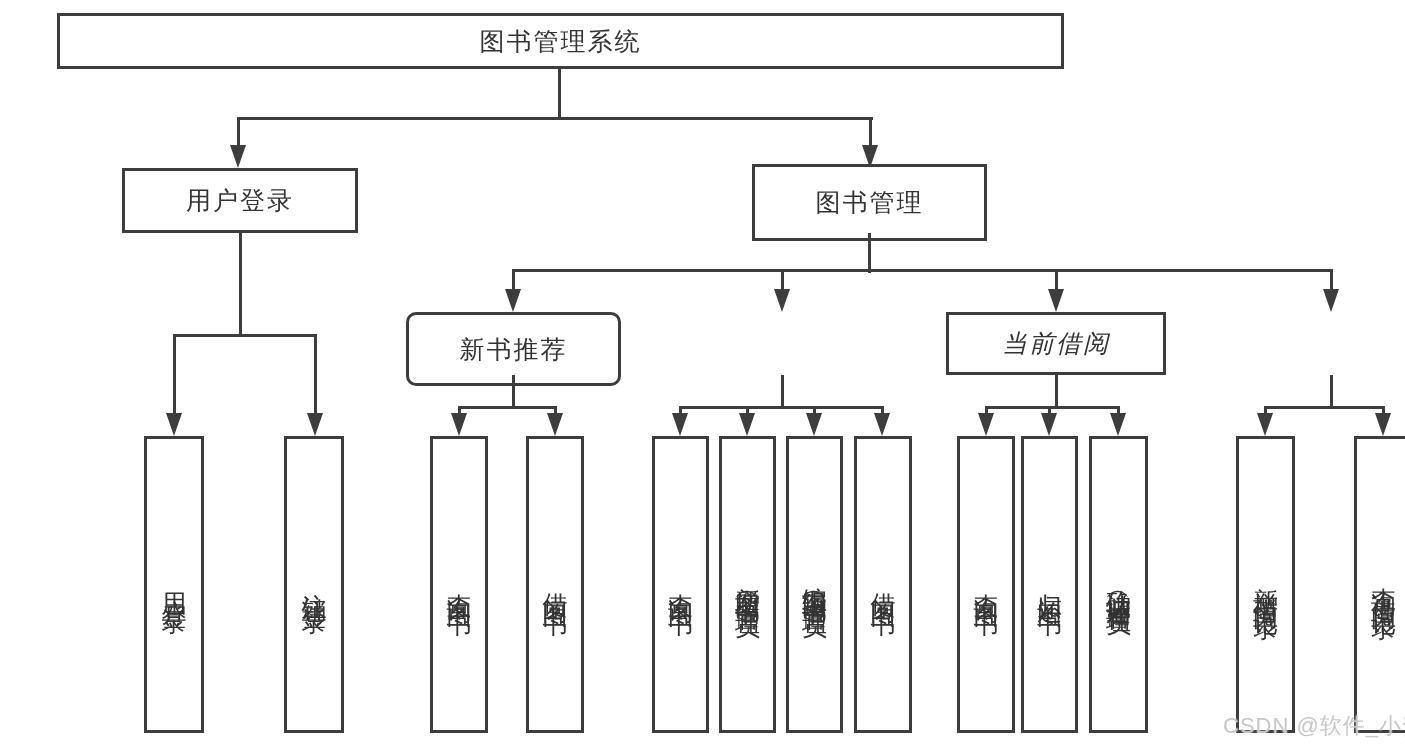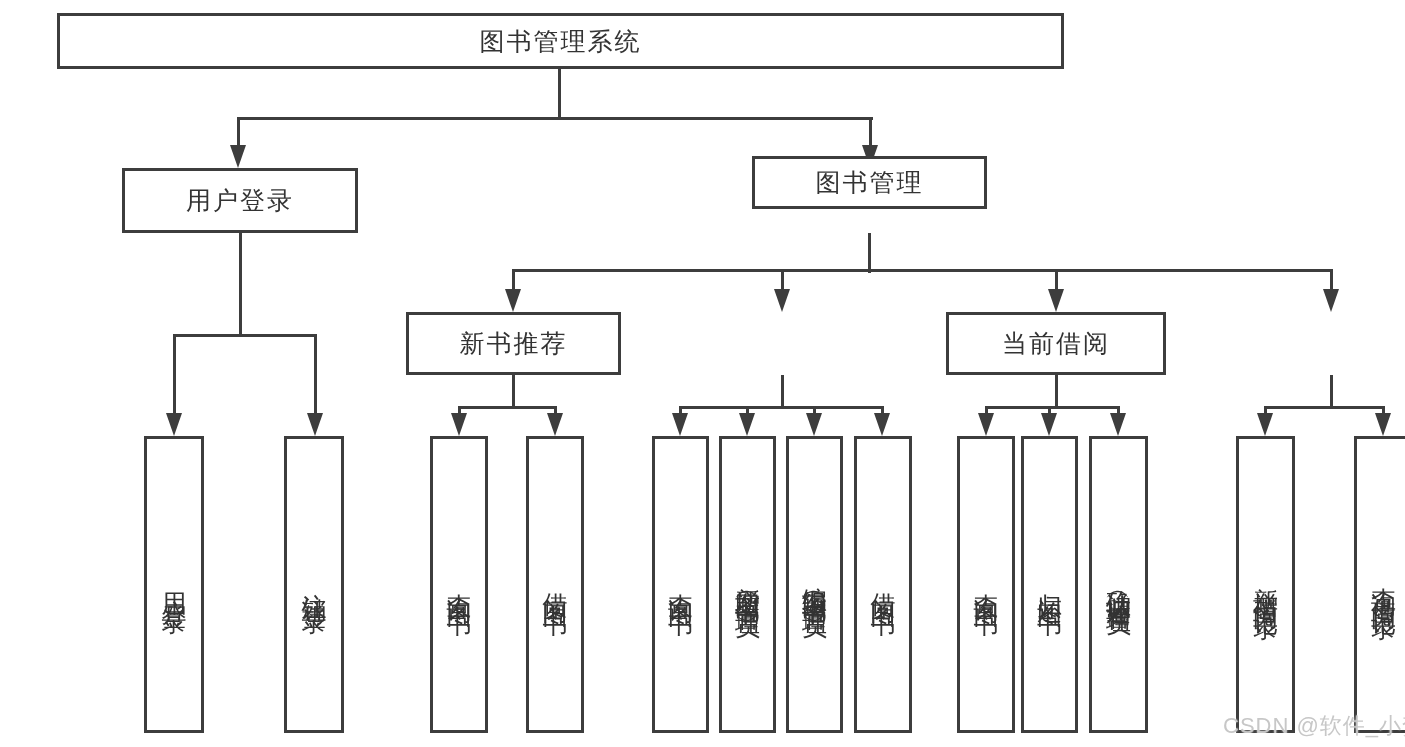--- a/index.html
+++ b/index.html
@@ -44,21 +44,21 @@
   <div class="vline" style="left:518px;top:69px;height:50px;"></div>
   <div class="hline" style="left:197px;top:117px;width:636px;"></div>
   <div class="vline" style="left:197px;top:117px;height:30px;"></div>
   <div class="arrow" style="left:190px;top:145px;"></div>
   <div class="vline" style="left:829px;top:117px;height:30px;"></div>
   <div class="arrow" style="left:822px;top:145px;"></div>
 
   <div class="box" style="left:82px;top:168px;width:236px;height:65px;">
     <span class="lbl">用户登录</span>
   </div>
-  <div class="box" style="left:712px;top:156px;width:235px;height:53px;">
+  <div class="box" style="left:712px;top:164px;width:235px;height:77px;">
     <span class="lbl">图书管理</span>
   </div>
 
   <div class="vline" style="left:199px;top:233px;height:104px;"></div>
   <div class="hline" style="left:133px;top:334px;width:144px;"></div>
   <div class="vline" style="left:133px;top:334px;height:80px;"></div>
   <div class="arrow" style="left:126px;top:413px;"></div>
   <div class="vline" style="left:274px;top:334px;height:80px;"></div>
   <div class="arrow" style="left:267px;top:413px;"></div>
 
@@ -66,24 +66,24 @@
   <div class="hline" style="left:472px;top:269px;width:821px;"></div>
   <div class="vline" style="left:472px;top:269px;height:22px;"></div>
   <div class="arrow" style="left:465px;top:289px;"></div>
   <div class="vline" style="left:741px;top:269px;height:22px;"></div>
   <div class="arrow" style="left:734px;top:289px;"></div>
   <div class="vline" style="left:1015px;top:269px;height:22px;"></div>
   <div class="arrow" style="left:1008px;top:289px;"></div>
   <div class="vline" style="left:1290px;top:269px;height:22px;"></div>
   <div class="arrow" style="left:1283px;top:289px;"></div>
 
-  <div class="box" style="left:366px;top:312px;width:215px;height:63px;">
+  <div class="box" style="left:366px;top:312px;width:215px;height:74px;border-radius:10px;">
     <span class="lbl">新书推荐</span>
   </div>
-  <div class="box" style="left:906px;top:312px;width:220px;height:63px;">
+  <div class="box" style="left:906px;top:312px;width:220px;height:63px;font-style:italic;">
     <span class="lbl">当前借阅</span>
   </div>
 
   <div class="vline" style="left:472px;top:375px;height:34px;"></div>
   <div class="hline" style="left:418px;top:406px;width:99px;"></div>
   <div class="vline" style="left:418px;top:406px;height:10px;"></div>
   <div class="arrow" style="left:411px;top:413px;"></div>
   <div class="vline" style="left:514px;top:406px;height:10px;"></div>
   <div class="arrow" style="left:507px;top:413px;"></div>
 

